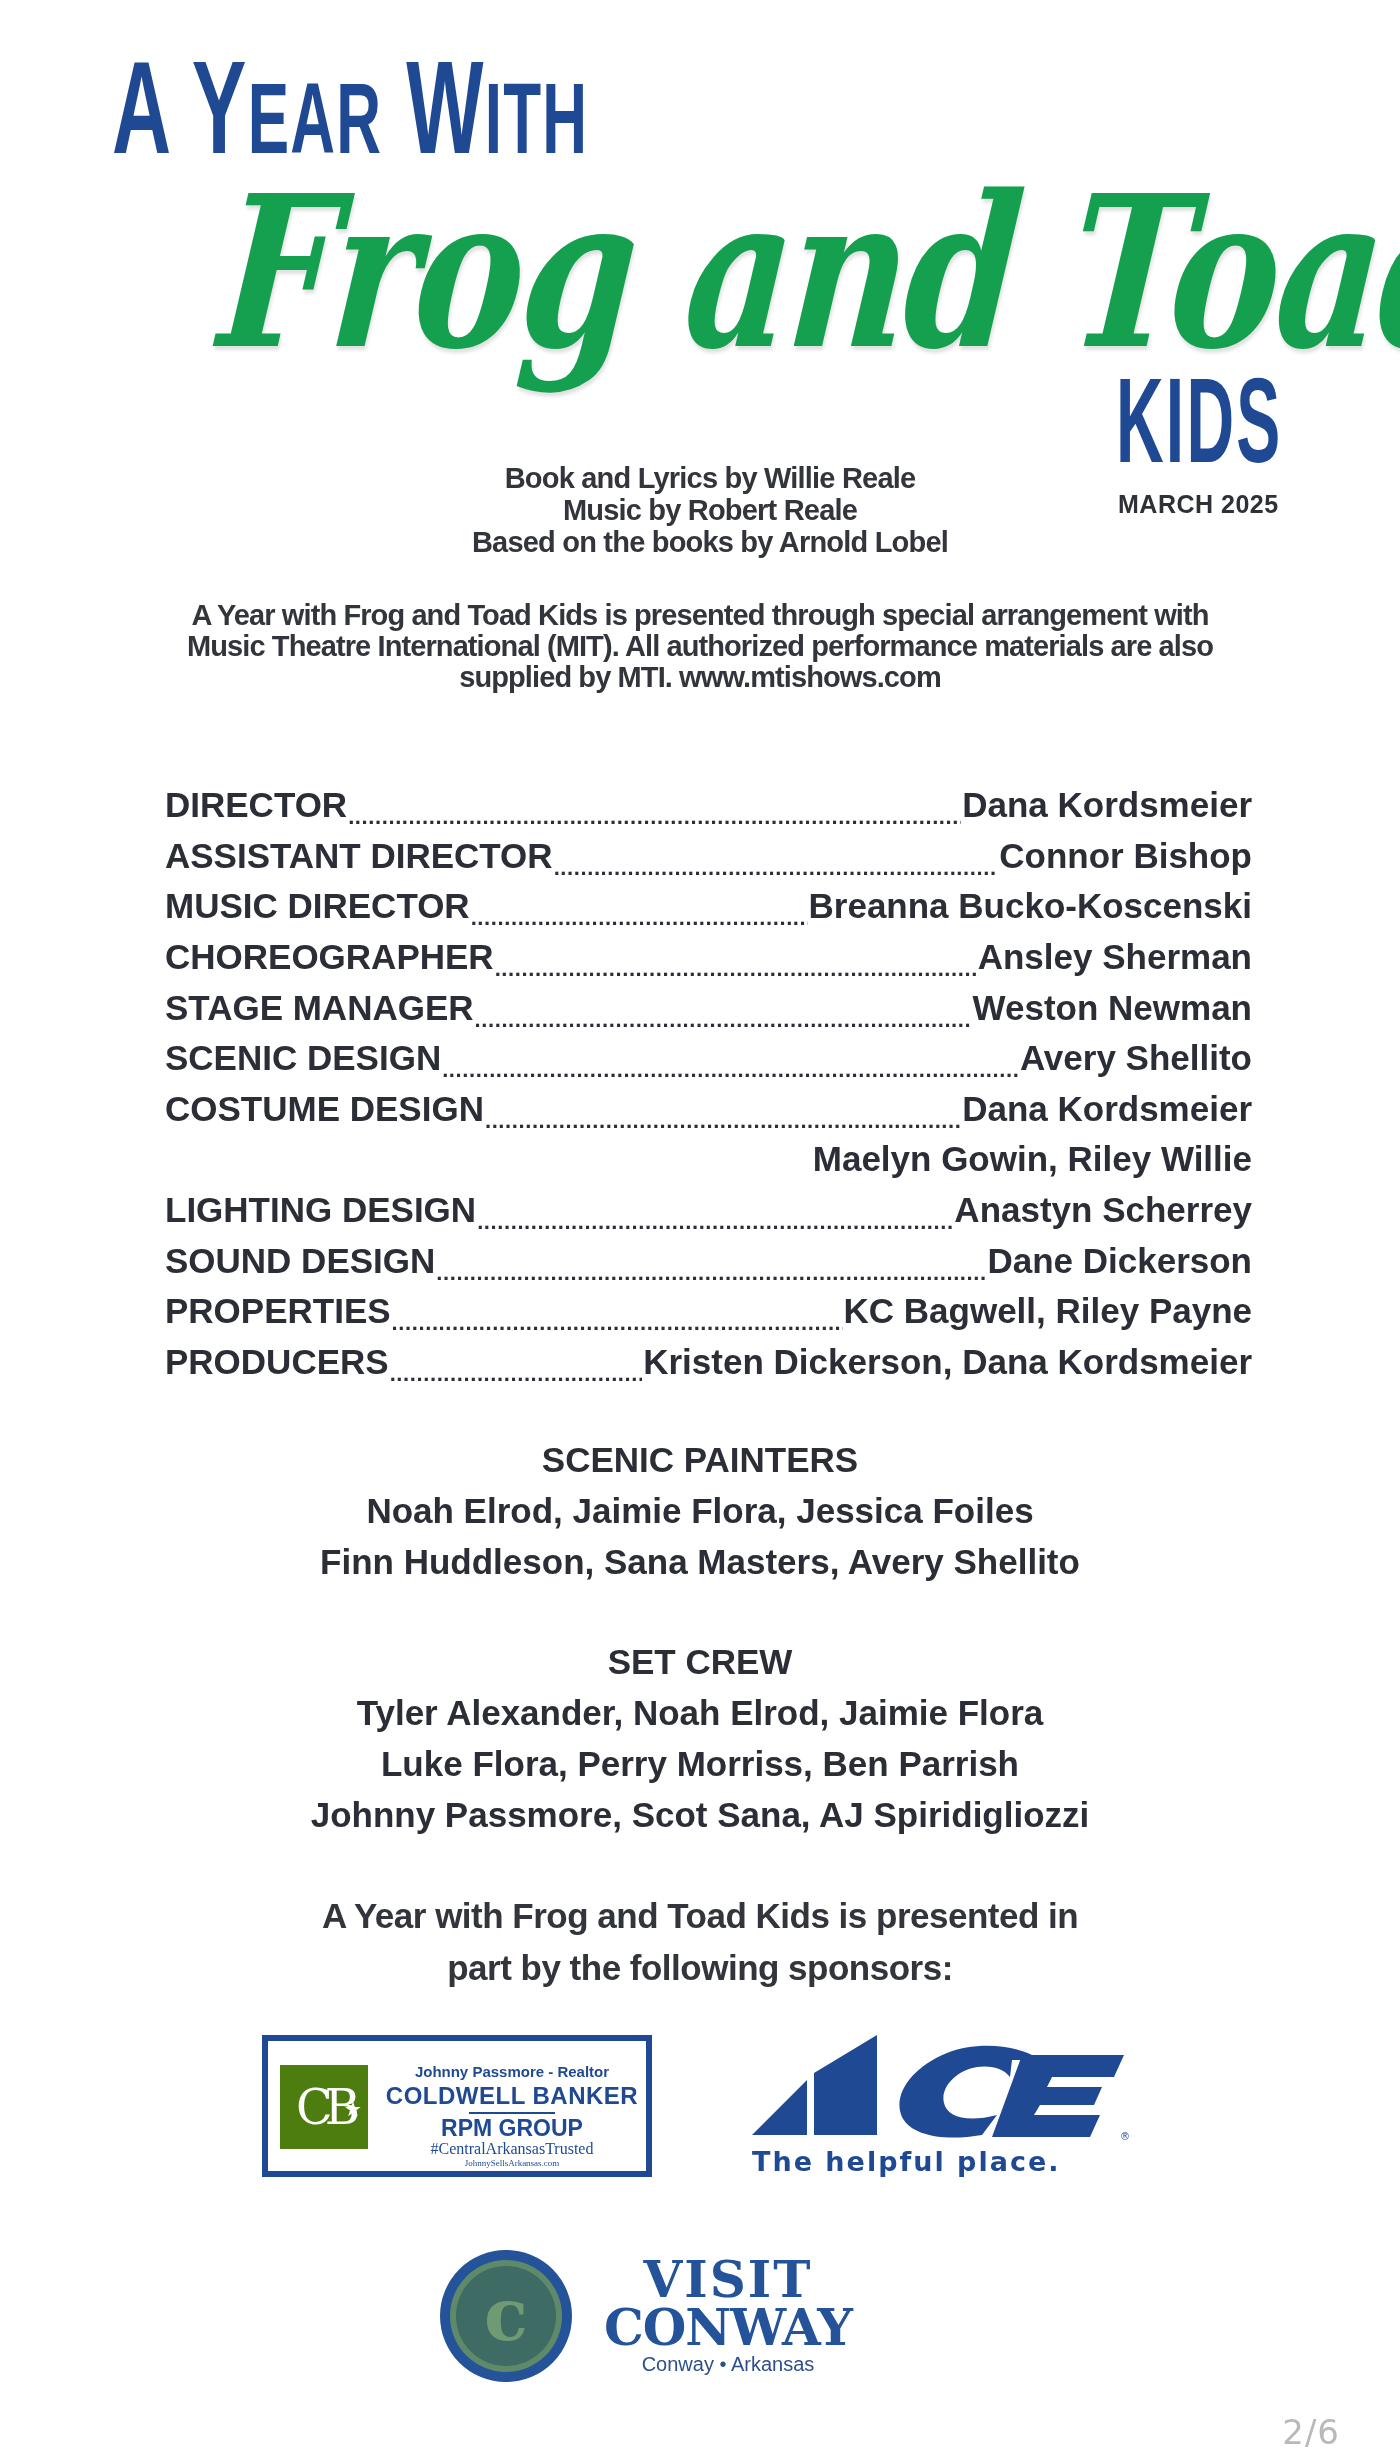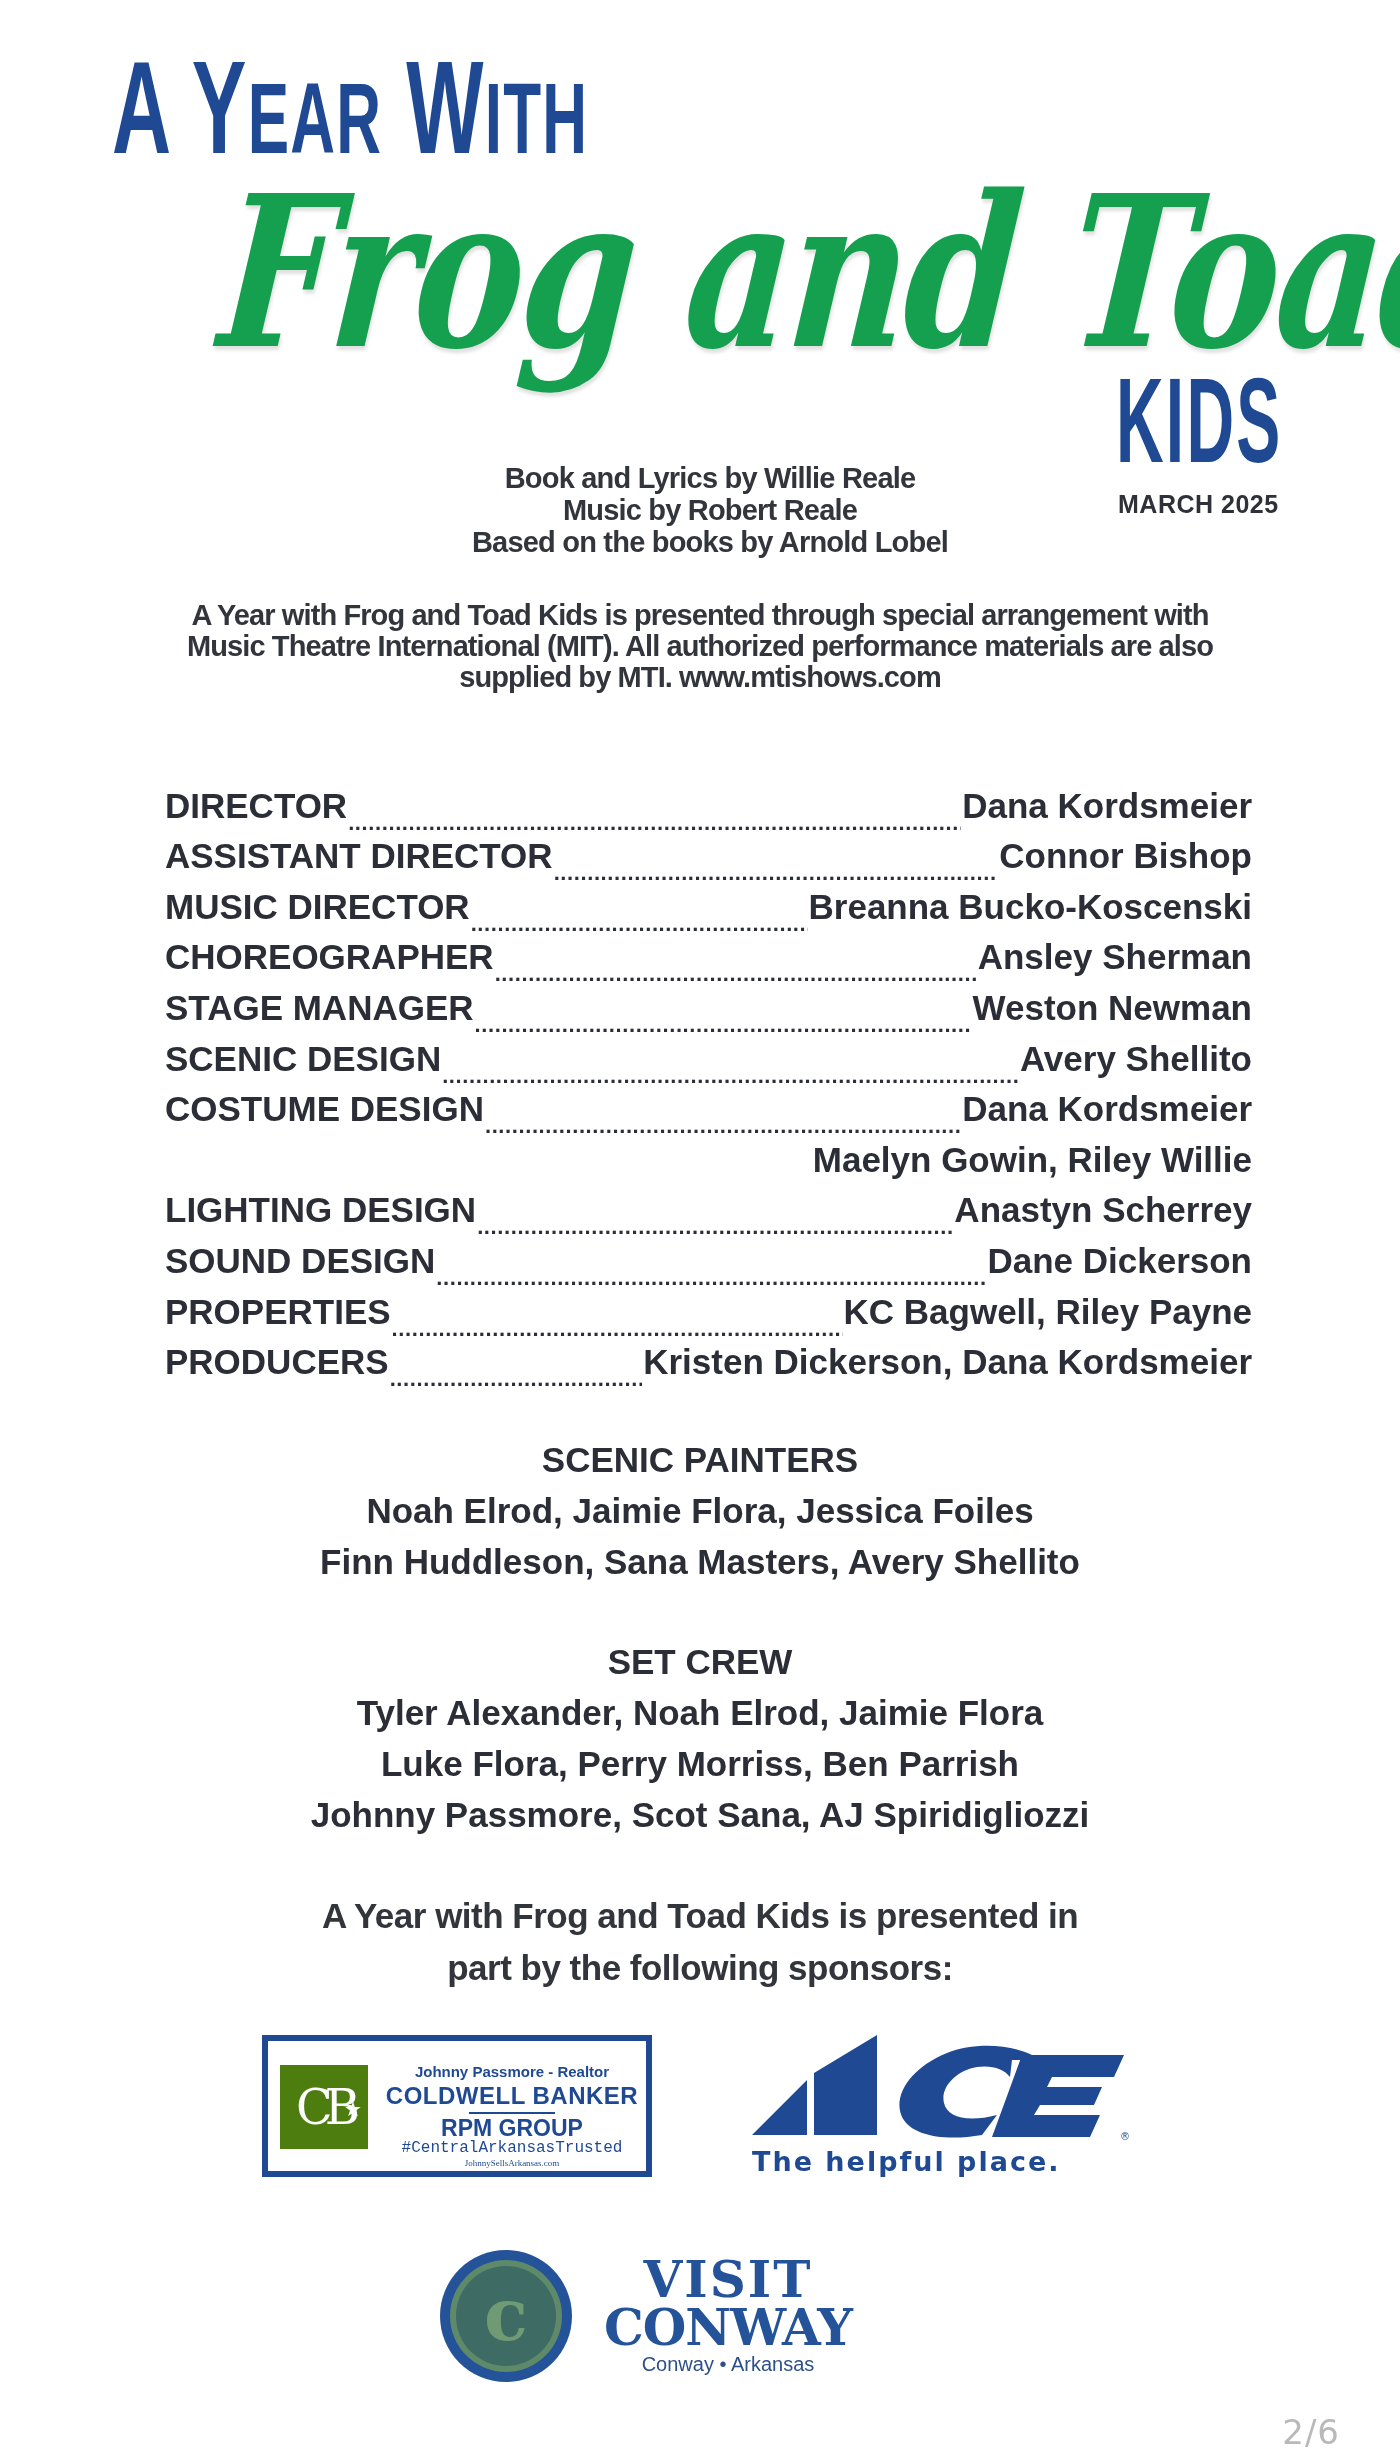--- a/index.html
+++ b/index.html
@@ -65,21 +65,21 @@
       letter-spacing: -0.9px;
       margin-top: 12px;
     }
 
     
     .staff {
       left: 165px; top: 780px; width: 1087px;
       font-weight: 700; font-size: 35px; color: #2b2e37;
     }
     .staff-row {
-      display: flex; align-items: flex-end;
+      display: flex; align-items: center;
       height: 50.6px; line-height: 50px; white-space: nowrap;
     }
     .staff-role { flex: 0 0 auto; }
     .staff-dots {
       flex: 1 1 auto; overflow: hidden; height: 40px;
       margin: 0 1px; position: relative; top: 2px;
     }
     .staff-dots::before {
       content: "................................................................................................................................................................................................................";
       font-size: 22px; letter-spacing: 0.6px; white-space: nowrap;
@@ -116,21 +116,21 @@
       position: absolute; right: 6px; top: 2px; font-size: 20px; letter-spacing: 0;
     }
     .cb-text {
       position: absolute; left: 110px; top: 21px; width: 268px;
       text-align: center; color: #1f4a93;
     }
     .cb-realtor { font-size: 15px; font-weight: 700; line-height: 20px; }
     .cb-brand { font-size: 24px; font-weight: 700; line-height: 28px; letter-spacing: 0.5px; }
     .cb-rule { width: 86px; height: 2px; background: #1f4a93; margin: 2px auto 2px; }
     .cb-group { font-size: 23px; font-weight: 700; line-height: 24px; }
-    .cb-hashtag { font-family: Liberation Mono, monospace; font-size: 16px; line-height: 17px; }
+    .cb-hashtag { font-family: Liberation Serif, serif; font-size: 16px; line-height: 17px; }
     .cb-site { font-family: "Liberation Serif", serif; font-size: 9px; line-height: 12px; }
 
     .ace-logo { left: 752px; top: 2025px; width: 385px; height: 160px; }
     .ace-tagline {
       position: absolute; left: 0; top: 121px; width: 370px;
       font-family: "DejaVu Sans", sans-serif; font-weight: 700;
       font-size: 27px; color: #1f4a93; letter-spacing: 2px; white-space: nowrap;
     }
 
     .vc-logo { left: 438px; top: 2248px; width: 430px; height: 140px; }

